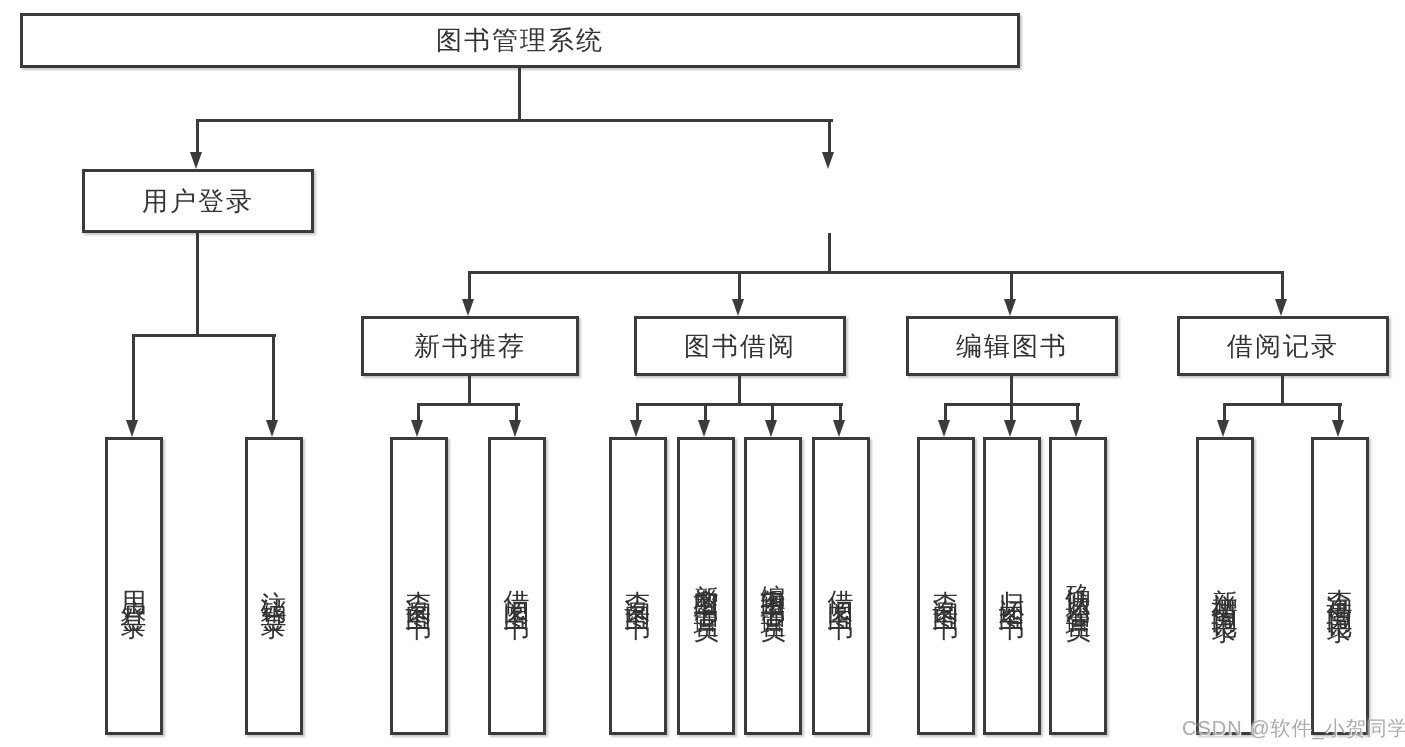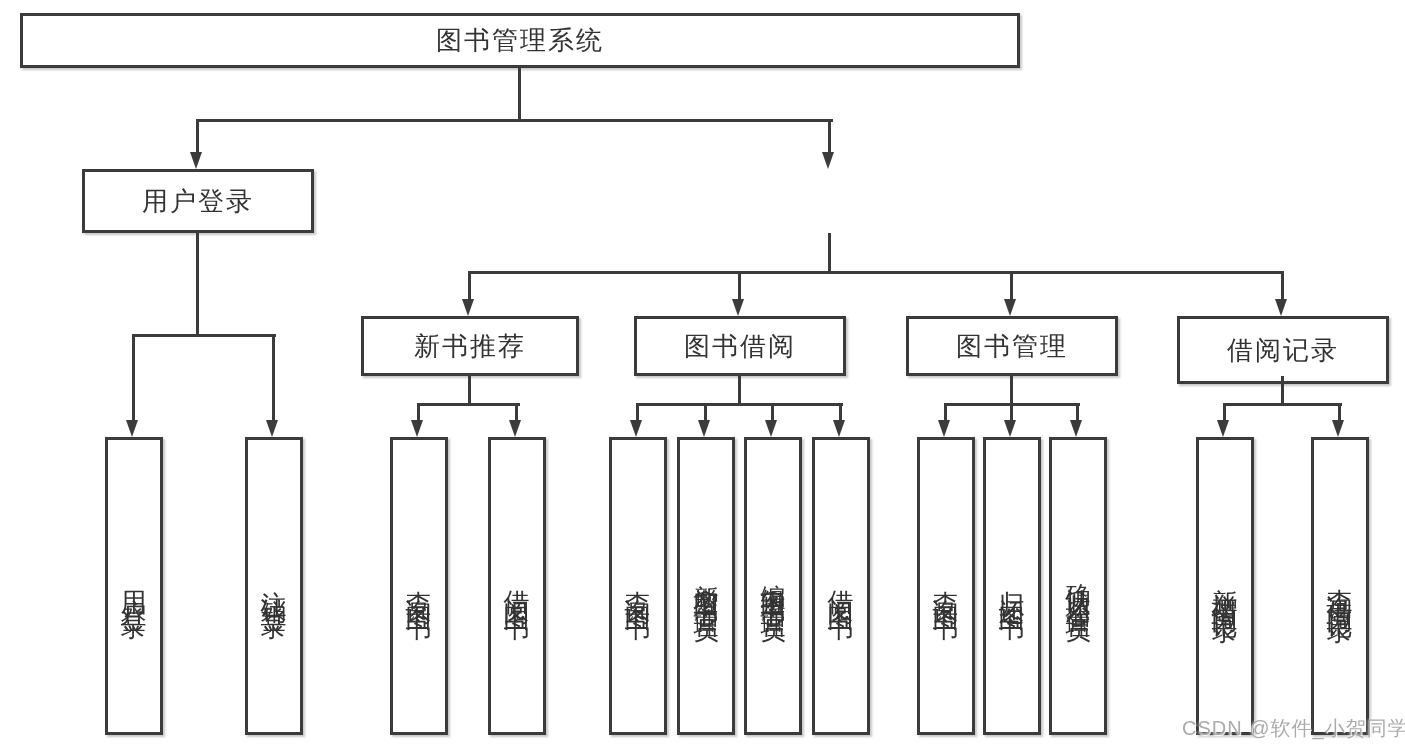--- a/index.html
+++ b/index.html
@@ -103,23 +103,23 @@
   <div class="vline" style="left:1281px; top:271px; height:29px;"></div>
   <div class="arrow" style="left:1275px; top:299px;"></div>
 
   <div class="box" style="left:361px; top:316px; width:218px; height:60px;">
     <span>新书推荐</span>
   </div>
   <div class="box" style="left:634px; top:316px; width:212px; height:60px;">
     <span>图书借阅</span>
   </div>
   <div class="box" style="left:906px; top:316px; width:212px; height:60px;">
-    <span>图书管理</span>
-  </div>
-  <div class="box" style="left:1177px; top:316px; width:212px; height:68px;">
+    <span>编辑图书</span>
+  </div>
+  <div class="box" style="left:1177px; top:316px; width:212px; height:60px;">
     <span>借阅记录</span>
   </div>
 
   <div class="vline" style="left:468px; top:376px; height:29px;"></div>
   <div class="hline" style="left:417px; top:403px; width:103px;"></div>
   <div class="vline" style="left:417px; top:403px; height:18px;"></div>
   <div class="arrow" style="left:411px; top:420px;"></div>
   <div class="vline" style="left:515px; top:403px; height:18px;"></div>
   <div class="arrow" style="left:509px; top:420px;"></div>
 

